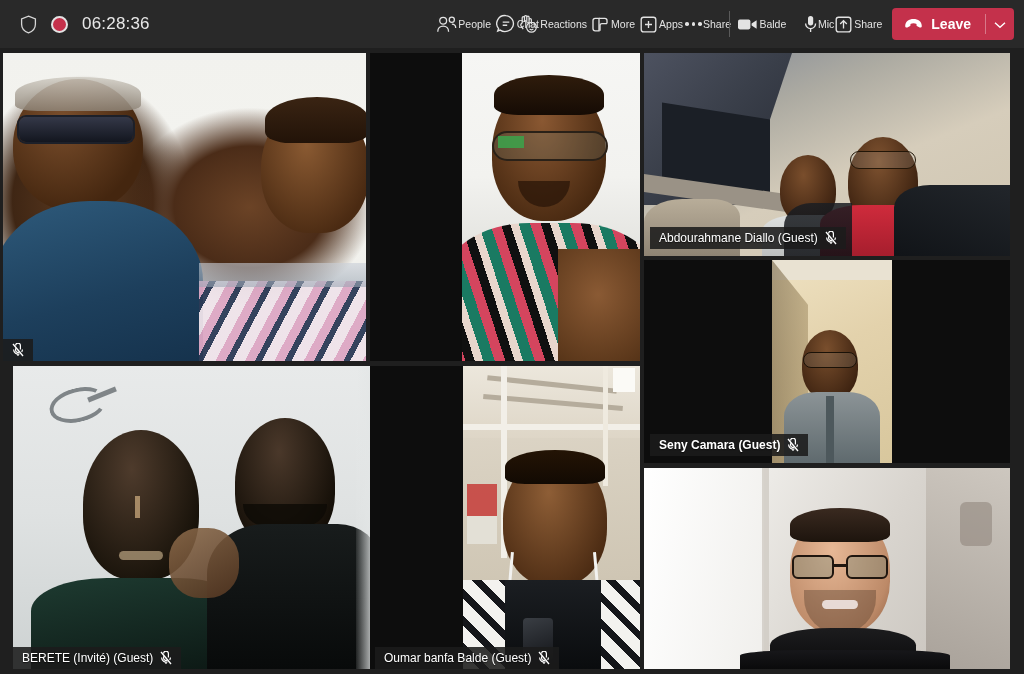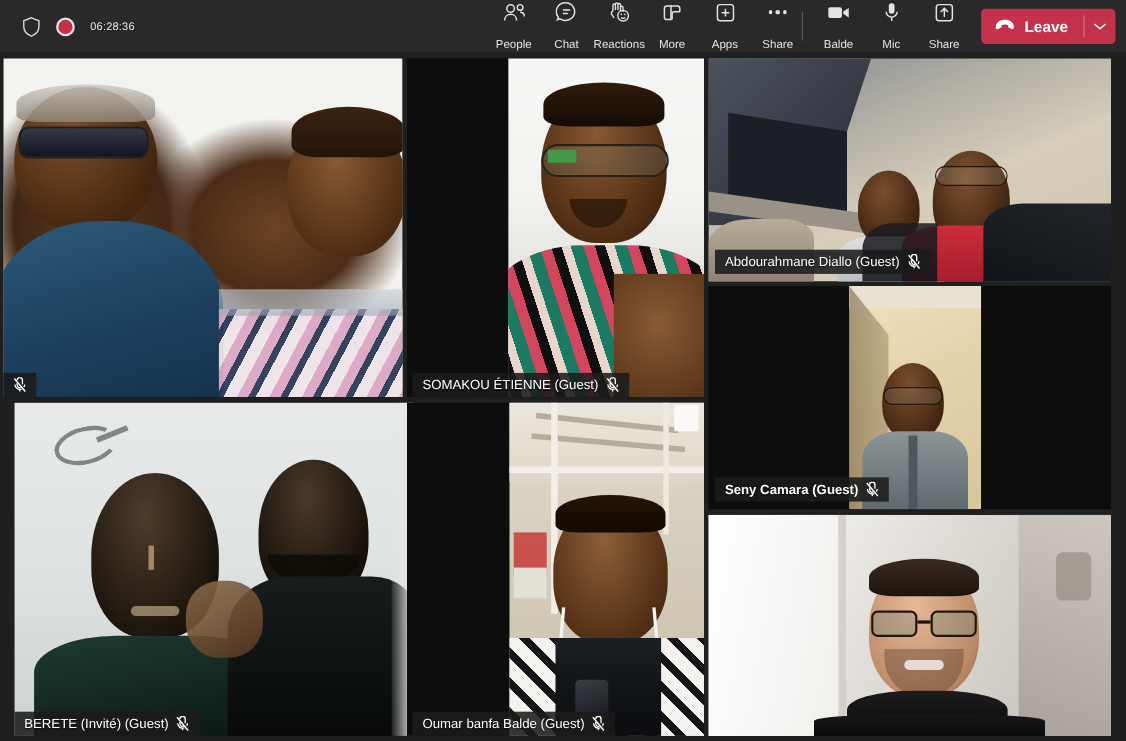--- a/index.html
+++ b/index.html
@@ -21,35 +21,35 @@
     display: flex; align-items: center; gap: 14px;
     padding-left: 20px; height: 48px;
   }
   .shield-ico svg { display: block; }
   .rec-dot {
     width: 17px; height: 17px; border-radius: 50%;
     background: #c4314b; border: 2px solid #e3e3e3;
     box-sizing: border-box;
   }
   #meeting-timer {
-    color: #e8e8e8; font-size: 10px; letter-spacing: .2px;
+    color: #e8e8e8; font-size: 17px; letter-spacing: .2px;
   }
 
   #topbar-center {
     position: absolute; left: 443px; top: 0;
     height: 48px; display: flex; align-items: center;
   }
   #topbar-right {
     position: absolute; right: 10px; top: 0;
     height: 48px; display: flex; align-items: center;
   }
   .tb-item {
     width: 48px; height: 46px;
-    display: flex; flex-direction: column;
-    align-items: center; justify-content: space-between;
+    display: flex; flex-direction: row;
+    align-items: center; justify-content: flex-end;
     gap: 1px; cursor: pointer; border-radius: 4px;
   }
   .tb-ico {
     height: 20px; display: flex; align-items: center; justify-content: center;
     color: #e3e3e3;
   }
   .tb-lbl {
     font-size: 10.5px; color: #e3e3e3; line-height: 12px;
     white-space: nowrap;
   }
@@ -301,32 +301,20 @@
       <div style="position:absolute;left:36px;top:83px;width:26px;height:12px;background:#3ea04a;opacity:.9;"></div>
       <div style="position:absolute;left:56px;top:128px;width:52px;height:26px;border-radius:0 0 26px 26px;
             background:#2a1608;opacity:.75;"></div>
       <div style="position:absolute;left:-18px;top:170px;width:214px;height:140px;
             background:
               repeating-linear-gradient(72deg,#1a7a62 0px,#1a7a62 11px,#d4455e 11px,#d4455e 21px,#101010 21px,#101010 30px,#e8d6cc 30px,#e8d6cc 38px);
             border-radius:40% 40% 0 0;"></div>
       <div style="position:absolute;left:96px;top:196px;width:100px;height:114px;
             background:radial-gradient(ellipse at 40% 40%,#8a5a34,#4c2c12);"></div>
     </div>
-    <div class="namechip" style="left:5px;">
-      <span class="nm">SOMAKOU ÉTIENNE (Guest)</span>
-      <span class="mic">
-        <svg width="12" height="14" viewBox="0 0 12 14" fill="none" stroke="#fff" stroke-width="1.2">
-          <path d="M3.6 2.6 a2.4 2.4 0 0 1 4.8 0 V6.4"></path>
-          <path d="M3.6 5.2 V7 a2.4 2.4 0 0 0 3.4 2.2"></path>
-          <path d="M1.6 6.6 a4.4 4.4 0 0 0 6 4.1 M10.4 6.6 a4.4 4.4 0 0 1-.7 2.4"></path>
-          <path d="M6 11 V12.9"></path>
-          <path d="M1 1 L11 13" stroke-width="1.35"></path>
-        </svg>
-      </span>
-    </div>
   </div>
 
   <div class="tile" style="left:644px; top:5px; width:366px; height:203px;">
     <div class="vid" style="inset:0;">
       <div class="grad" style="background:linear-gradient(158deg,#7e8694 0%,#adaba2 30%,#d6cdbb 58%,#cfc5b0 100%);"></div>
       <div style="position:absolute;left:0;top:0;width:148px;height:152px;
             background:linear-gradient(135deg,#4d5260 0%,#3a3f4a 46%,#262a33 100%);
             clip-path:polygon(0 0,100% 0,66% 100%,0 100%);"></div>
       <div style="position:absolute;left:18px;top:58px;width:108px;height:78px;background:#1b1f26;
             transform:skewY(9deg);"></div>

